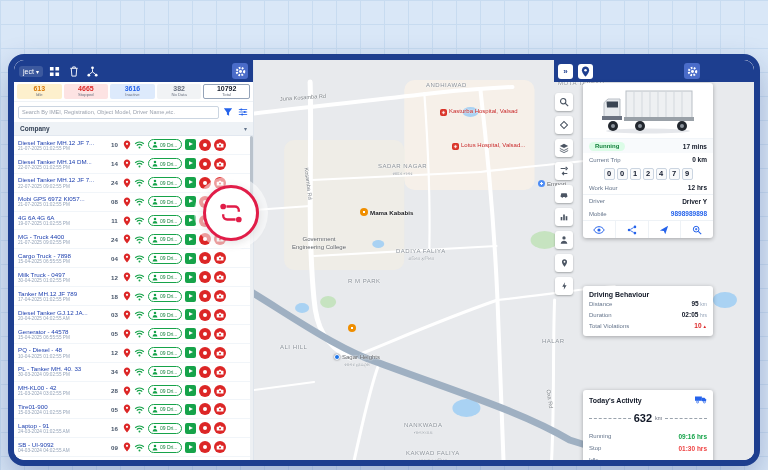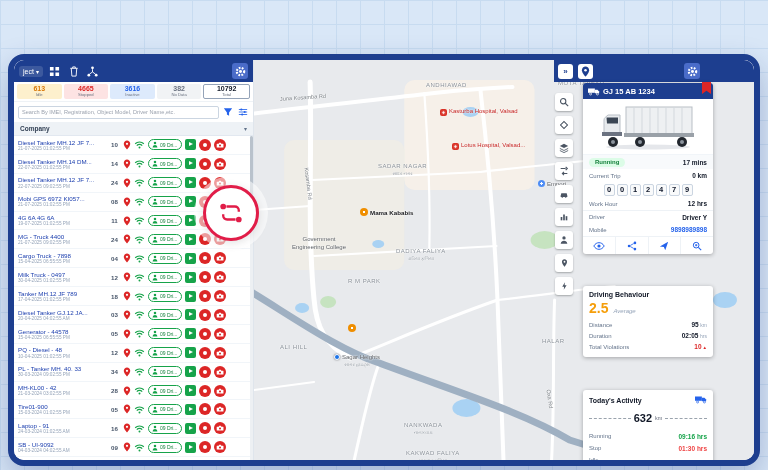--- a/index.html
+++ b/index.html
@@ -934,30 +934,20 @@
           </button>
         <button class="gearbtn2">
             <svg width="11" height="11" viewBox="0 0 12 12">
               <circle cx="6" cy="6" r="4" fill="none" stroke="#fff" stroke-width="2.4" stroke-dasharray="1.8 1.5"></circle>
               <circle cx="6" cy="6" r="1.6" fill="#fff"></circle>
             </svg>
           </button>
       </div>
 
       <div class="detail">
-        <div class="dhead">
-          <span><svg width="12" height="9" viewBox="0 0 14 9">
-                <rect x="0" y="1" width="8" height="5" fill="#fff"></rect>
-                <path d="M8 2.5h3l2 2V6.5H8z" fill="#fff"></path>
-                <circle cx="3" cy="7.4" r="1.2" fill="#1d3e8f" stroke="#fff" stroke-width=".8"></circle>
-                <circle cx="11" cy="7.4" r="1.2" fill="#1d3e8f" stroke="#fff" stroke-width=".8"></circle>
-              </svg></span>
-          <span class="dtitle">GJ 15 AB 1234</span>
-          <span class="ribbon"></span>
-        </div>
         <div class="dphoto">
           <svg width="104" height="50" viewBox="0 0 104 50">
             <ellipse cx="52" cy="45" rx="42" ry="2.5" fill="#e5e7eb"></ellipse>
             <rect x="30" y="5" width="66" height="28" fill="#eef0f2" stroke="#b9bfc6"></rect>
             <path d="M38 5v28M46 5v28M54 5v28M62 5v28M70 5v28M78 5v28M86 5v28" stroke="#d3d8dd"></path>
             <rect x="28" y="31" width="70" height="4" fill="#9aa1a8"></rect>
             <path d="M8 33V18c0-1 .4-2 1.2-2.6L12 13h12v20z" fill="#e8ebee" stroke="#b9bfc6"></path>
             <path d="M10.5 15.5H22v6h-11z" fill="#3b4654"></path>
             <rect x="6" y="30" width="20" height="4" fill="#6b7280"></rect>
             <circle cx="17" cy="40" r="5" fill="#22272e"></circle>
@@ -1022,24 +1012,20 @@
                 <circle cx="5" cy="5" r="3.4" fill="none" stroke="#2563eb" stroke-width="1.2"></circle>
                 <path d="M5 3.6v2.8M3.6 5h2.8" stroke="#2563eb" stroke-width="1.1"></path>
                 <path d="M7.6 7.6L11 11" stroke="#2563eb" stroke-width="1.3"></path>
               </svg>
             </button>
         </div>
       </div>
 
       <div class="bcard">
         <div class="btitle">Driving Behaviour</div>
-        <div class="bscore">
-          <span class="bnum">2.5</span>
-          <span class="bavg">Average</span>
-        </div>
         <div class="bh-row">
           <span class="bl">Distance</span>
           <span><span class="bv">95</span> <span class="bu">km</span></span>
         </div>
         <div class="bh-row">
           <span class="bl">Duration</span>
           <span><span class="bv">02:05</span> <span class="bu">hrs</span></span>
         </div>
         <div class="bh-row vio">
           <span class="bl">Total Violations</span>

